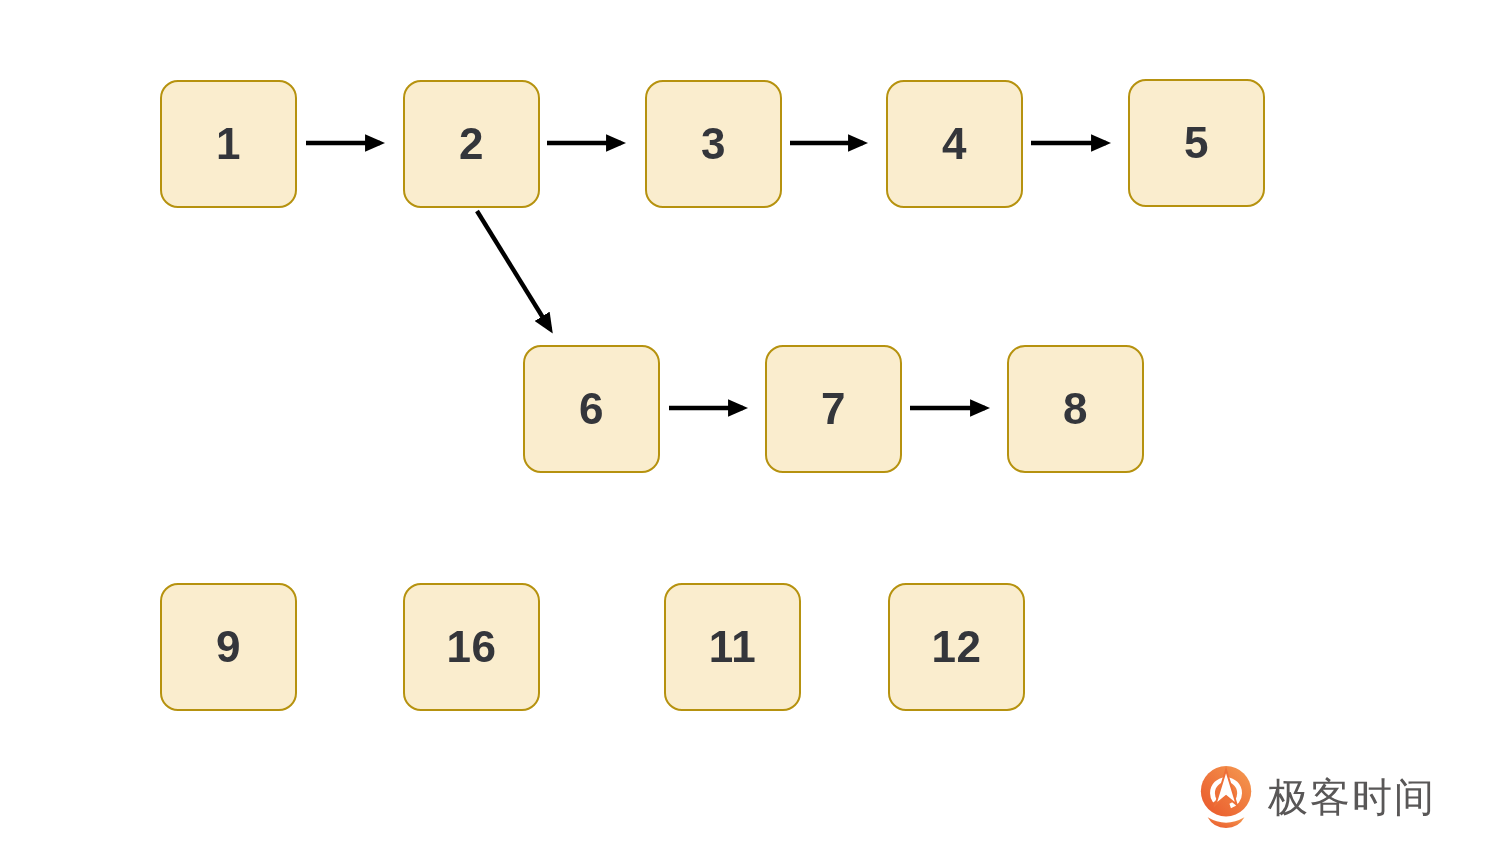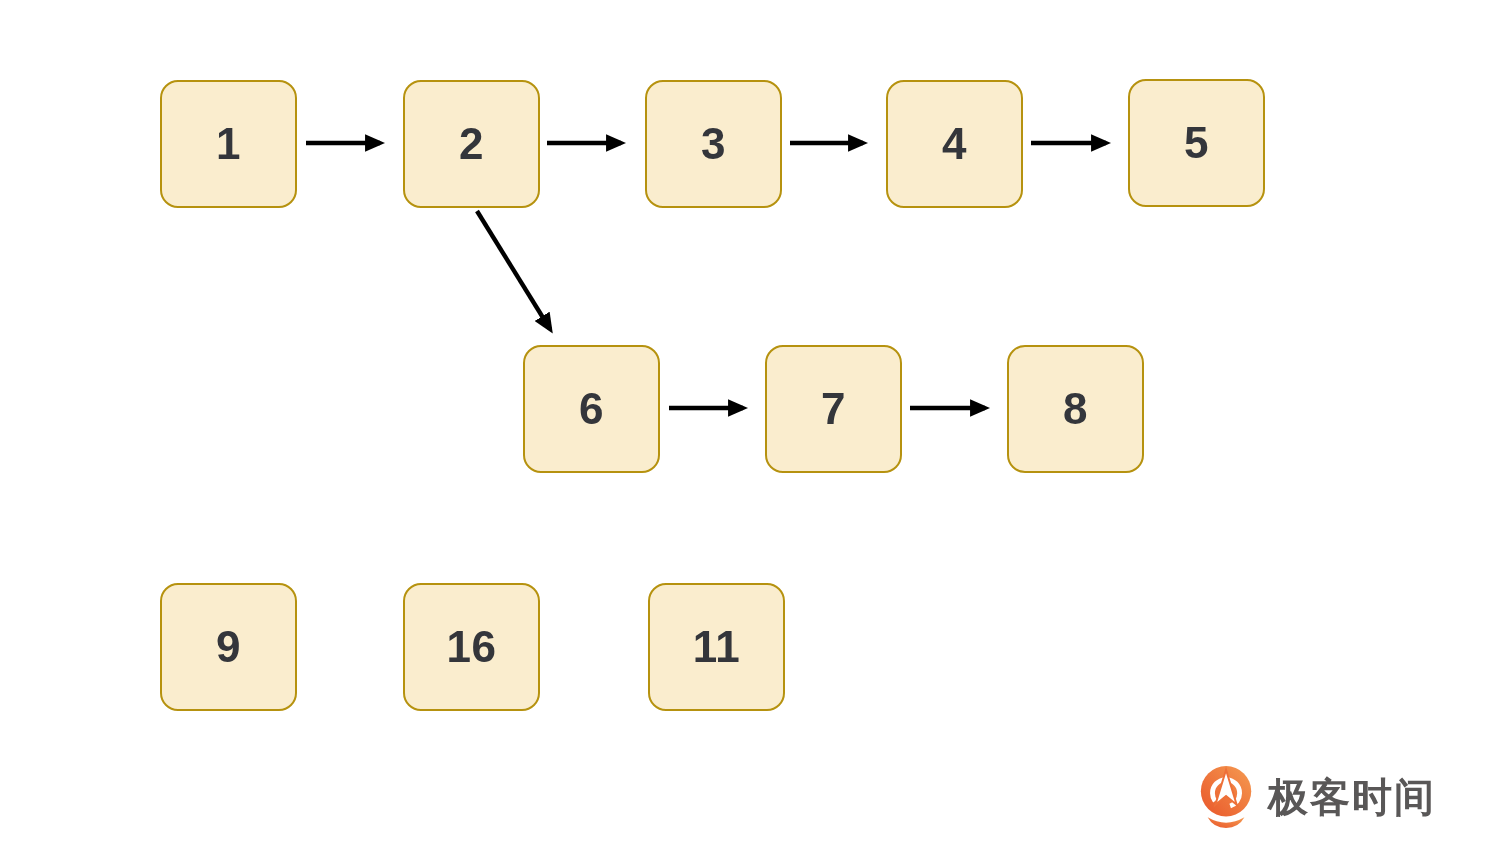--- a/index.html
+++ b/index.html
@@ -40,21 +40,21 @@
     position: absolute;
     left: 1196px;
     top: 764px;
     display: flex;
     align-items: center;
     gap: 10px;
   }
   .logo-icon { width: 62px; height: 66px; display: block; }
   .logo-text {
     font-size: 40px;
-    font-weight: 700;
+    font-weight: 400;
     color: #595757;
     letter-spacing: 2px;
     line-height: 66px;
     white-space: nowrap;
   }
 </style>
 </head>
 <body>
 
 <div class="canvas">
@@ -99,22 +99,25 @@
   <div class="node" style="left:1007px; top:345px">
     <span class="label">8</span>
   </div>
 
   <div class="node" style="left:160px; top:583px">
     <span class="label">9</span>
   </div>
   <div class="node" style="left:403px; top:583px">
     <span class="label">16</span>
   </div>
-  <div class="node" style="left:648px; top:583px">
+  <div class="node" style="left:664px; top:583px">
     <span class="label">11</span>
+  </div>
+  <div class="node" style="left:888px; top:583px">
+    <span class="label">12</span>
   </div>
 
   <div class="logo">
     <svg class="logo-icon" viewBox="0 0 64 68">
       <defs>
         <linearGradient id="gtGrad" x1="0" y1="1" x2="1" y2="0">
           <stop offset="0" stop-color="#E9562A"></stop>
           <stop offset="1" stop-color="#F59B51"></stop>
         </linearGradient>
       </defs>

